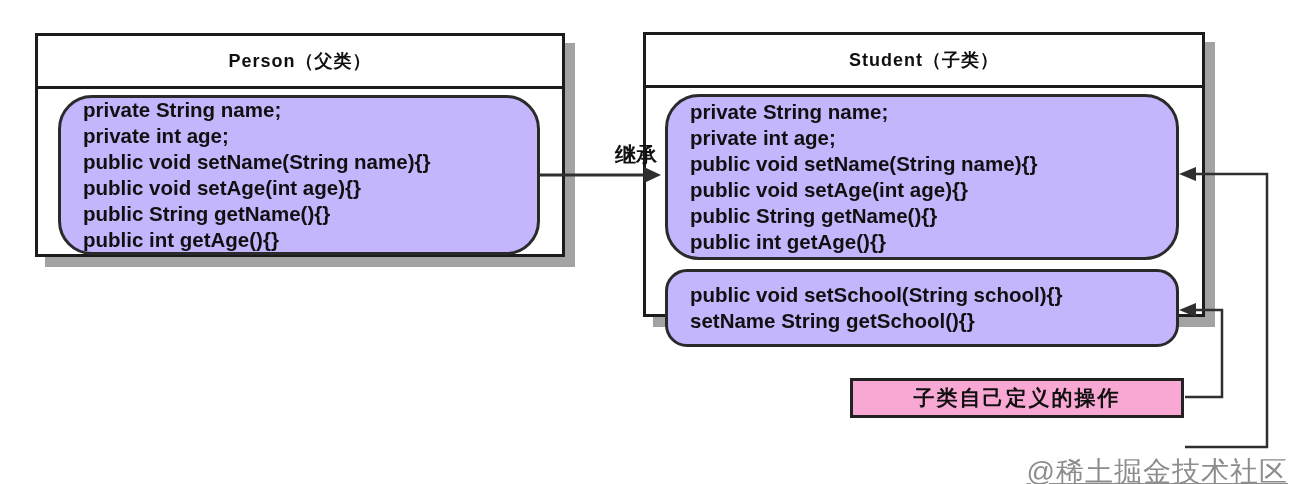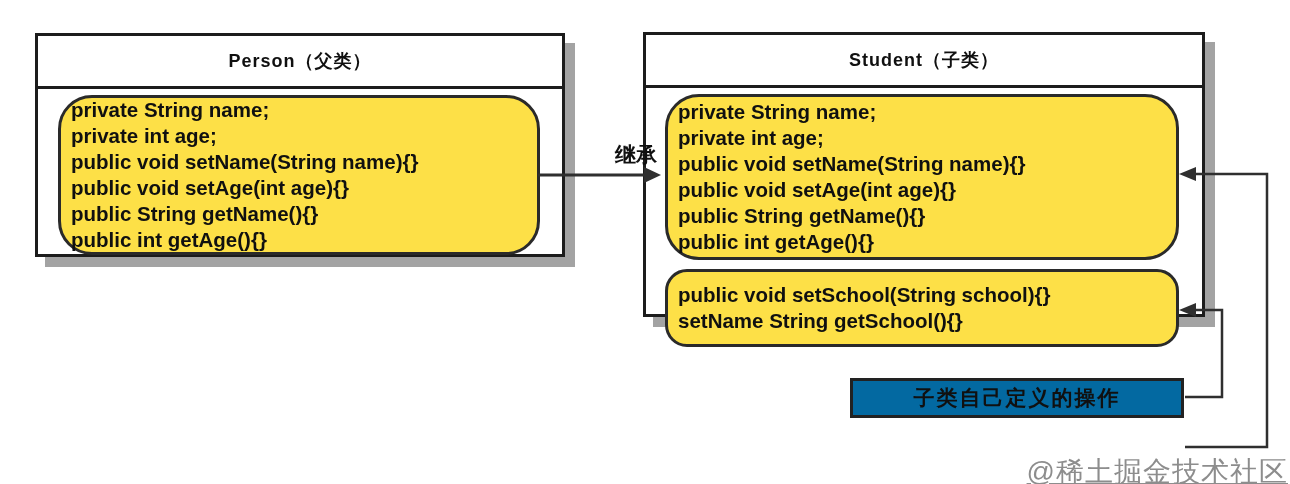--- a/index.html
+++ b/index.html
@@ -25,41 +25,41 @@
     height:50px;flex:0 0 50px;
     border-bottom:3px solid #1c1c1c;
     display:flex;align-items:center;justify-content:center;
     font-size:18px;font-weight:bold;letter-spacing:1px;
   }
   .class-body{position:relative;flex:1;}
   .member-compartment{
     position:absolute;
     border:3px solid #2a2a2a;
     border-radius:34px;
-    background:#fde047;
+    background:#c4b5fd;
     display:flex;flex-direction:column;justify-content:center;
-    padding-left:10px;
+    padding-left:22px;
     box-sizing:border-box;
   }
   .person-members{left:20px;top:6px;width:482px;height:160px;}
   .student-inherited{left:19px;top:6px;width:514px;height:166px;}
   .student-own{left:19px;top:181px;width:514px;height:78px;border-radius:22px;}
   .member{
     font-size:20.5px;font-weight:bold;line-height:26px;
     white-space:nowrap;
   }
   .inherit-label{
     position:absolute;left:592px;top:141px;width:88px;
     text-align:center;font-size:21px;font-weight:bold;
   }
   .callout-box{
     position:absolute;
     width:334px;height:40px;
     border:3px solid #222222;
-    background:#0369a1;
+    background:#f9a8d4;
     display:flex;align-items:center;justify-content:center;
     font-size:21px;font-weight:bold;letter-spacing:2px;
     box-sizing:border-box;
   }
   .callout-own{left:850px;top:378px;}
   .callout-inherited{left:850px;top:427px;}
   .watermark{
     position:absolute;right:2px;top:453px;
     font-size:28px;color:#8d8d8d;letter-spacing:1px;text-decoration:underline;
   }

